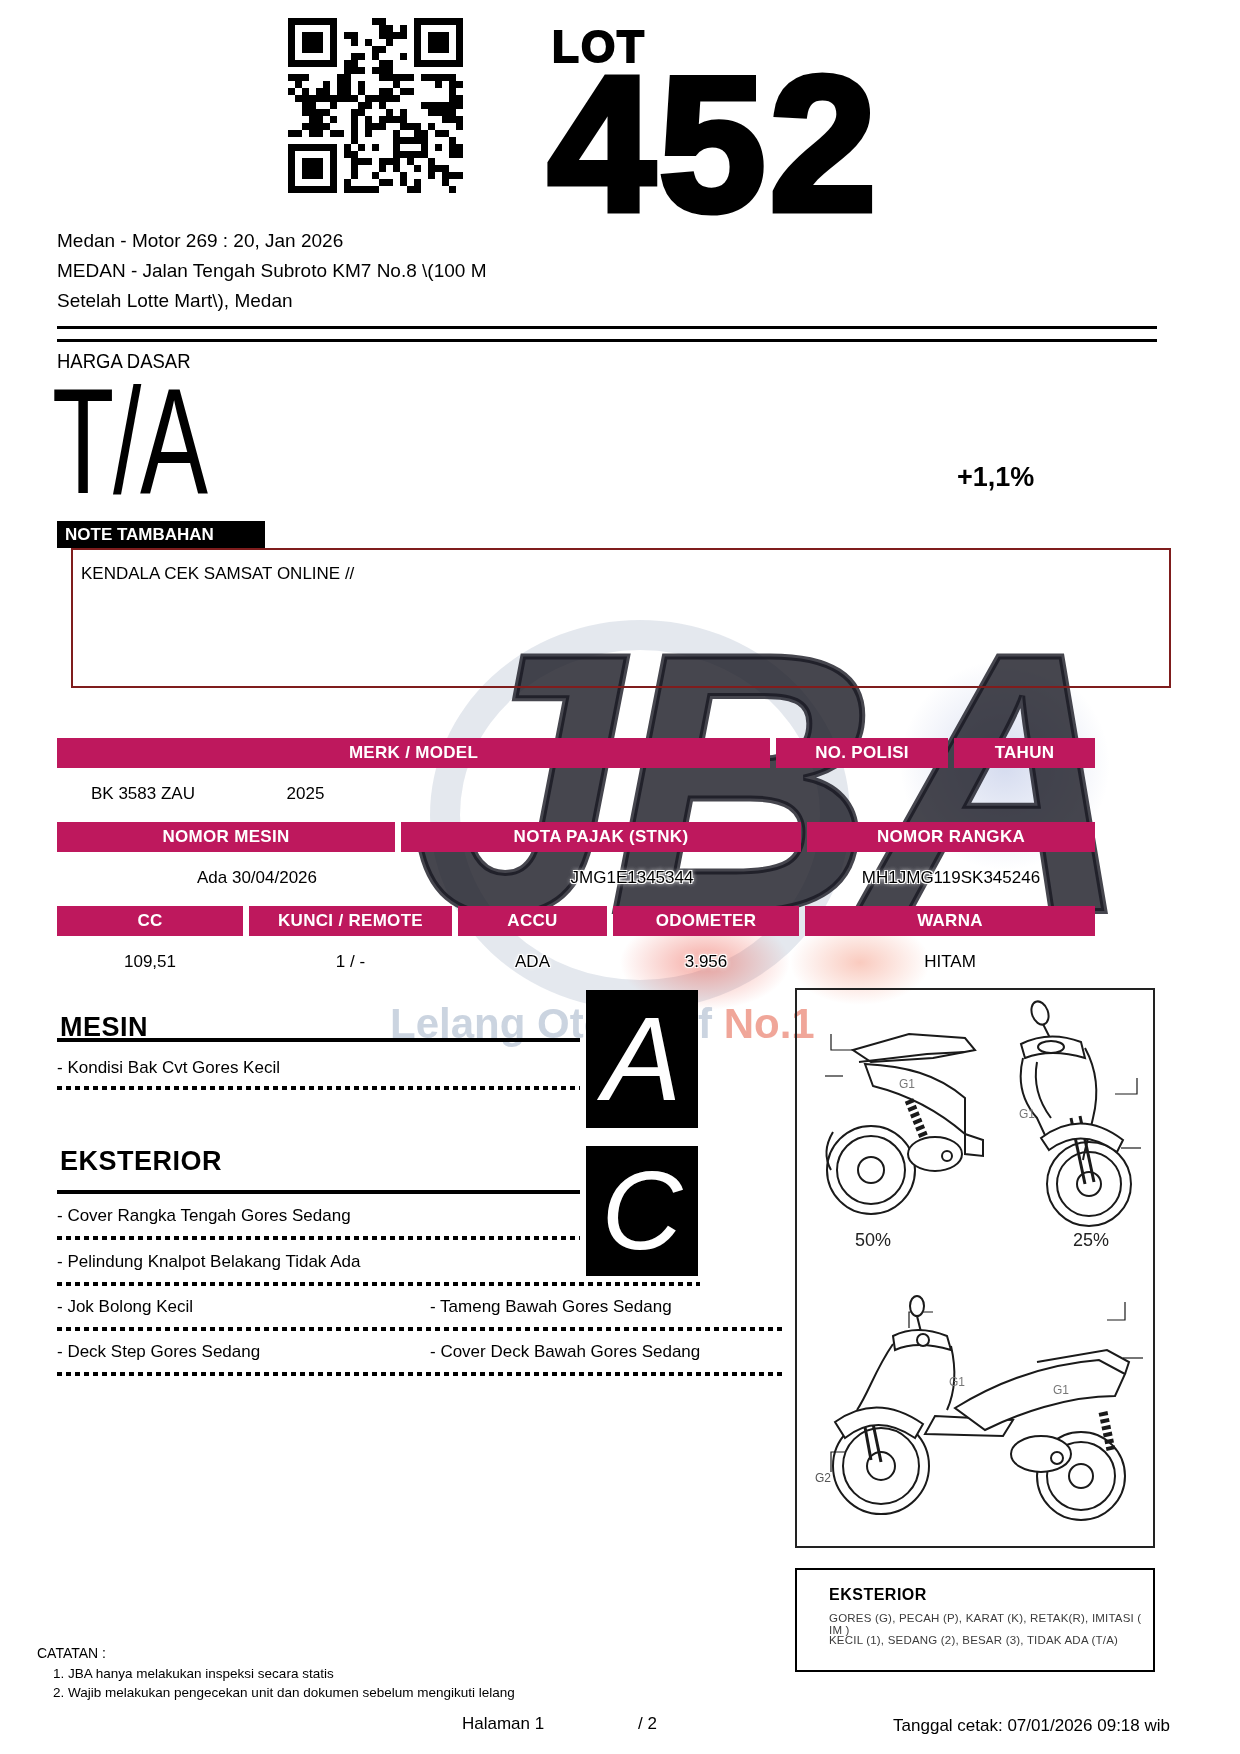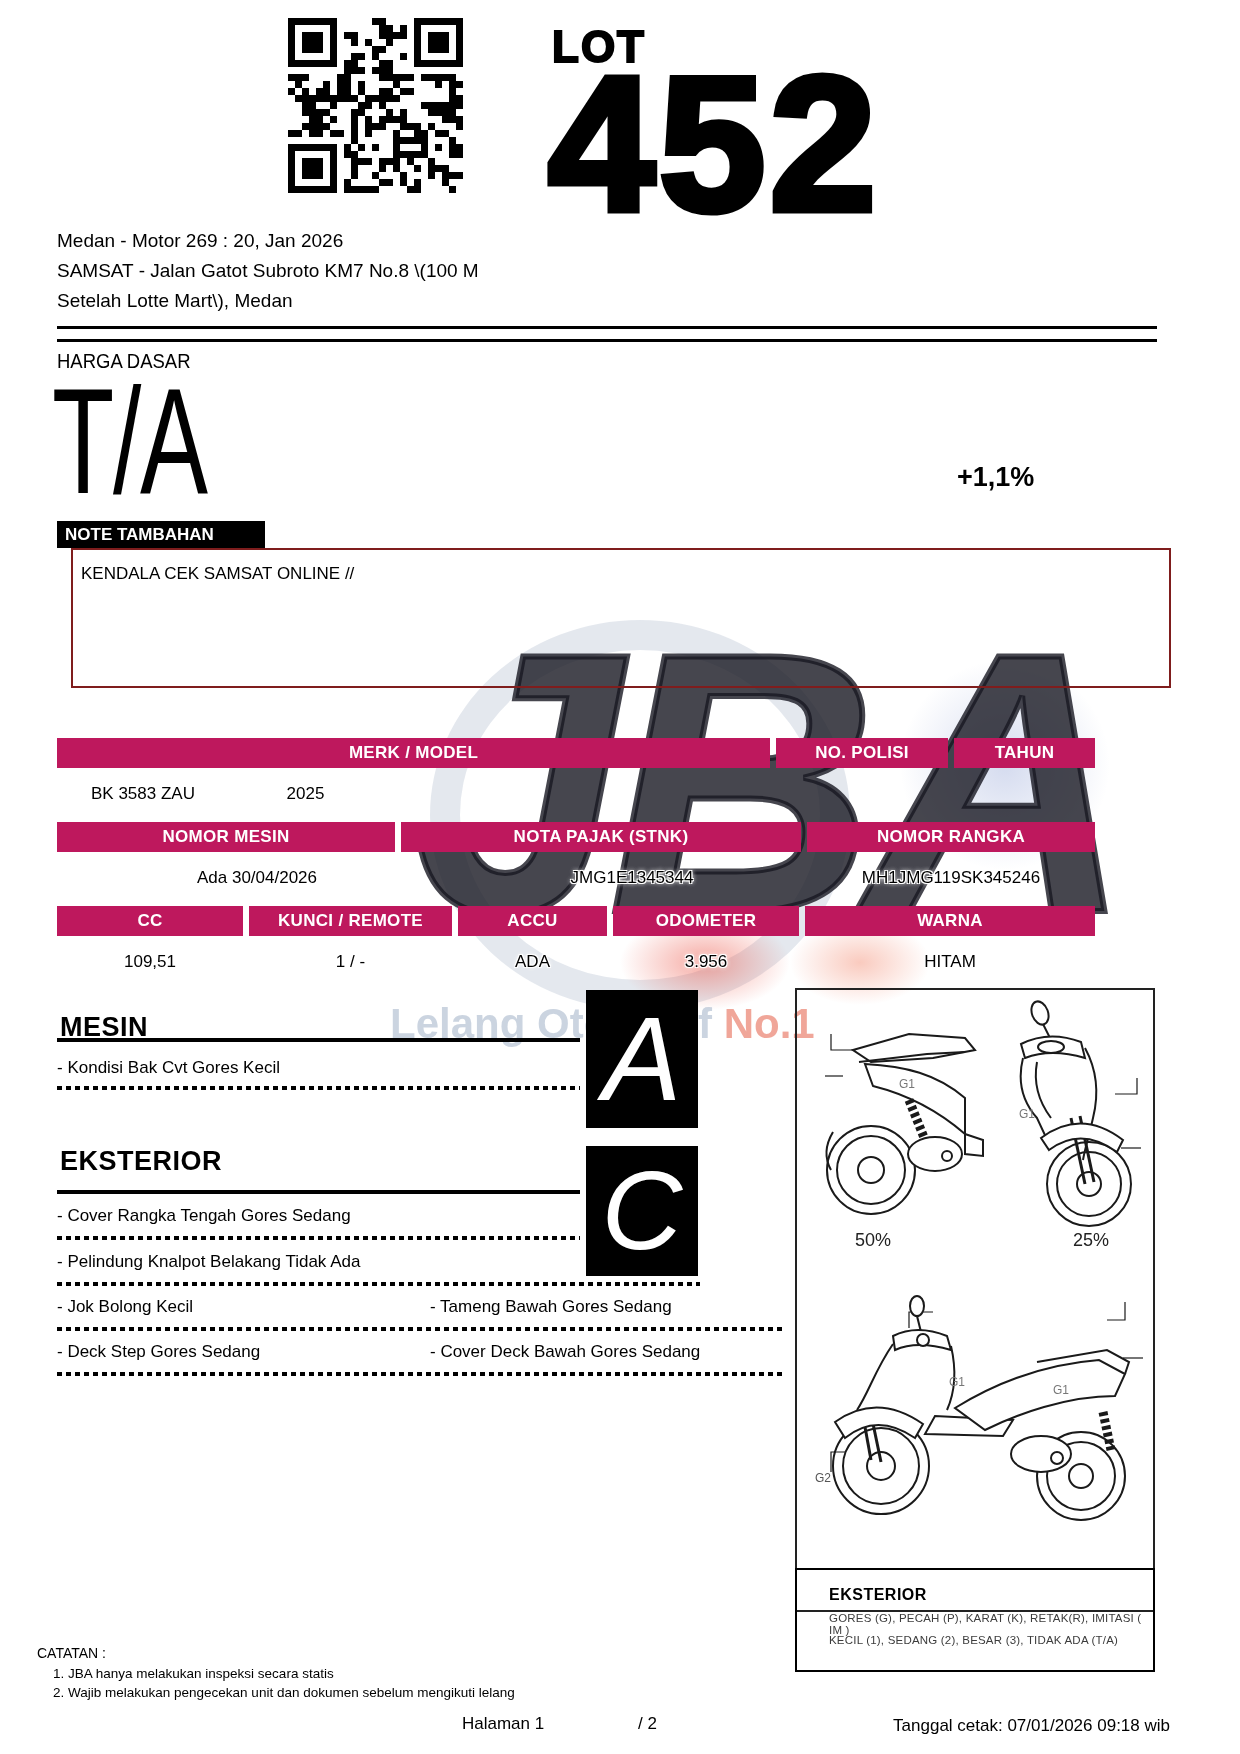--- a/index.html
+++ b/index.html
@@ -368,21 +368,21 @@
       <rect x="84" y="168" width="7" height="7"></rect>
       <rect x="119" y="168" width="7" height="7"></rect>
       <rect x="126" y="168" width="7" height="7"></rect>
       <rect x="161" y="168" width="7" height="7"></rect>
     </svg>
   <div class="abs lot-label" style="left:552px;top:22px;">LOT</div>
   <div class="abs lot-number" style="left:548px;top:48px;">452</div>
 
   <div class="abs address" style="left:57px;top:226px;">
     <div>Medan - Motor 269 : 20, Jan 2026</div>
-    <div>SAMSAT - Jalan Gatot Subroto KM7 No.8 \(100 M</div>
+    <div>MEDAN - Jalan Tengah Subroto KM7 No.8 \(100 M</div>
     <div>Setelah Lotte Mart\), Medan</div>
   </div>
 
   <div class="abs dbl-rule" style="left:57px;top:326px;width:1100px;"></div>
 
   <div class="abs harga-label" style="left:57px;top:349px;">HARGA DASAR</div>
   <div class="abs harga-value" style="left:52px;top:366px;">T/A</div>
   <div class="abs pct" style="left:957px;top:462px;width:200px;">+1,1%</div>
 
   <div class="abs note-tab" style="left:57px;top:521px;">NOTE TAMBAHAN</div>
@@ -443,21 +443,21 @@
   <div class="abs insp-item" style="left:57px;top:1297px;">- Jok Bolong Kecil</div>
   <div class="abs insp-item" style="left:430px;top:1297px;">- Tameng Bawah Gores Sedang</div>
   <div class="abs dotted" style="left:57px;top:1327px;width:728px;"></div>
   <div class="abs insp-item" style="left:57px;top:1342px;">- Deck Step Gores Sedang</div>
   <div class="abs insp-item" style="left:430px;top:1342px;">- Cover Deck Bawah Gores Sedang</div>
   <div class="abs dotted" style="left:57px;top:1372px;width:728px;"></div>
   <div class="abs grade-box" style="left:586px;top:1146px;width:112px;height:130px;">
     <span class="grade-letter" style="font-size:112px;">C</span>
   </div>
 
-  <div class="abs diagram-box" style="left:795px;top:988px;width:360px;height:624px;">
+  <div class="abs diagram-box" style="left:795px;top:988px;width:360px;height:560px;">
 
     <svg class="abs" style="left:16px;top:20px;" width="172" height="218" viewBox="0 0 172 218">
       <g stroke="#1a1a1a" stroke-width="2" fill="none">
         <path d="M40 40 H18 V24" stroke-width="1.2"></path>
         <path d="M30 66 H12" stroke-width="1.2"></path>
         <circle cx="58" cy="160" r="44" fill="#fff"></circle>
         <circle cx="58" cy="160" r="34"></circle>
         <circle cx="58" cy="160" r="13"></circle>
         <path d="M20 122 Q8 142 18 160"></path>
         <path d="M40 40 L96 24 L152 28 L162 40 L120 48 L58 52 Z" fill="#fff"></path>

